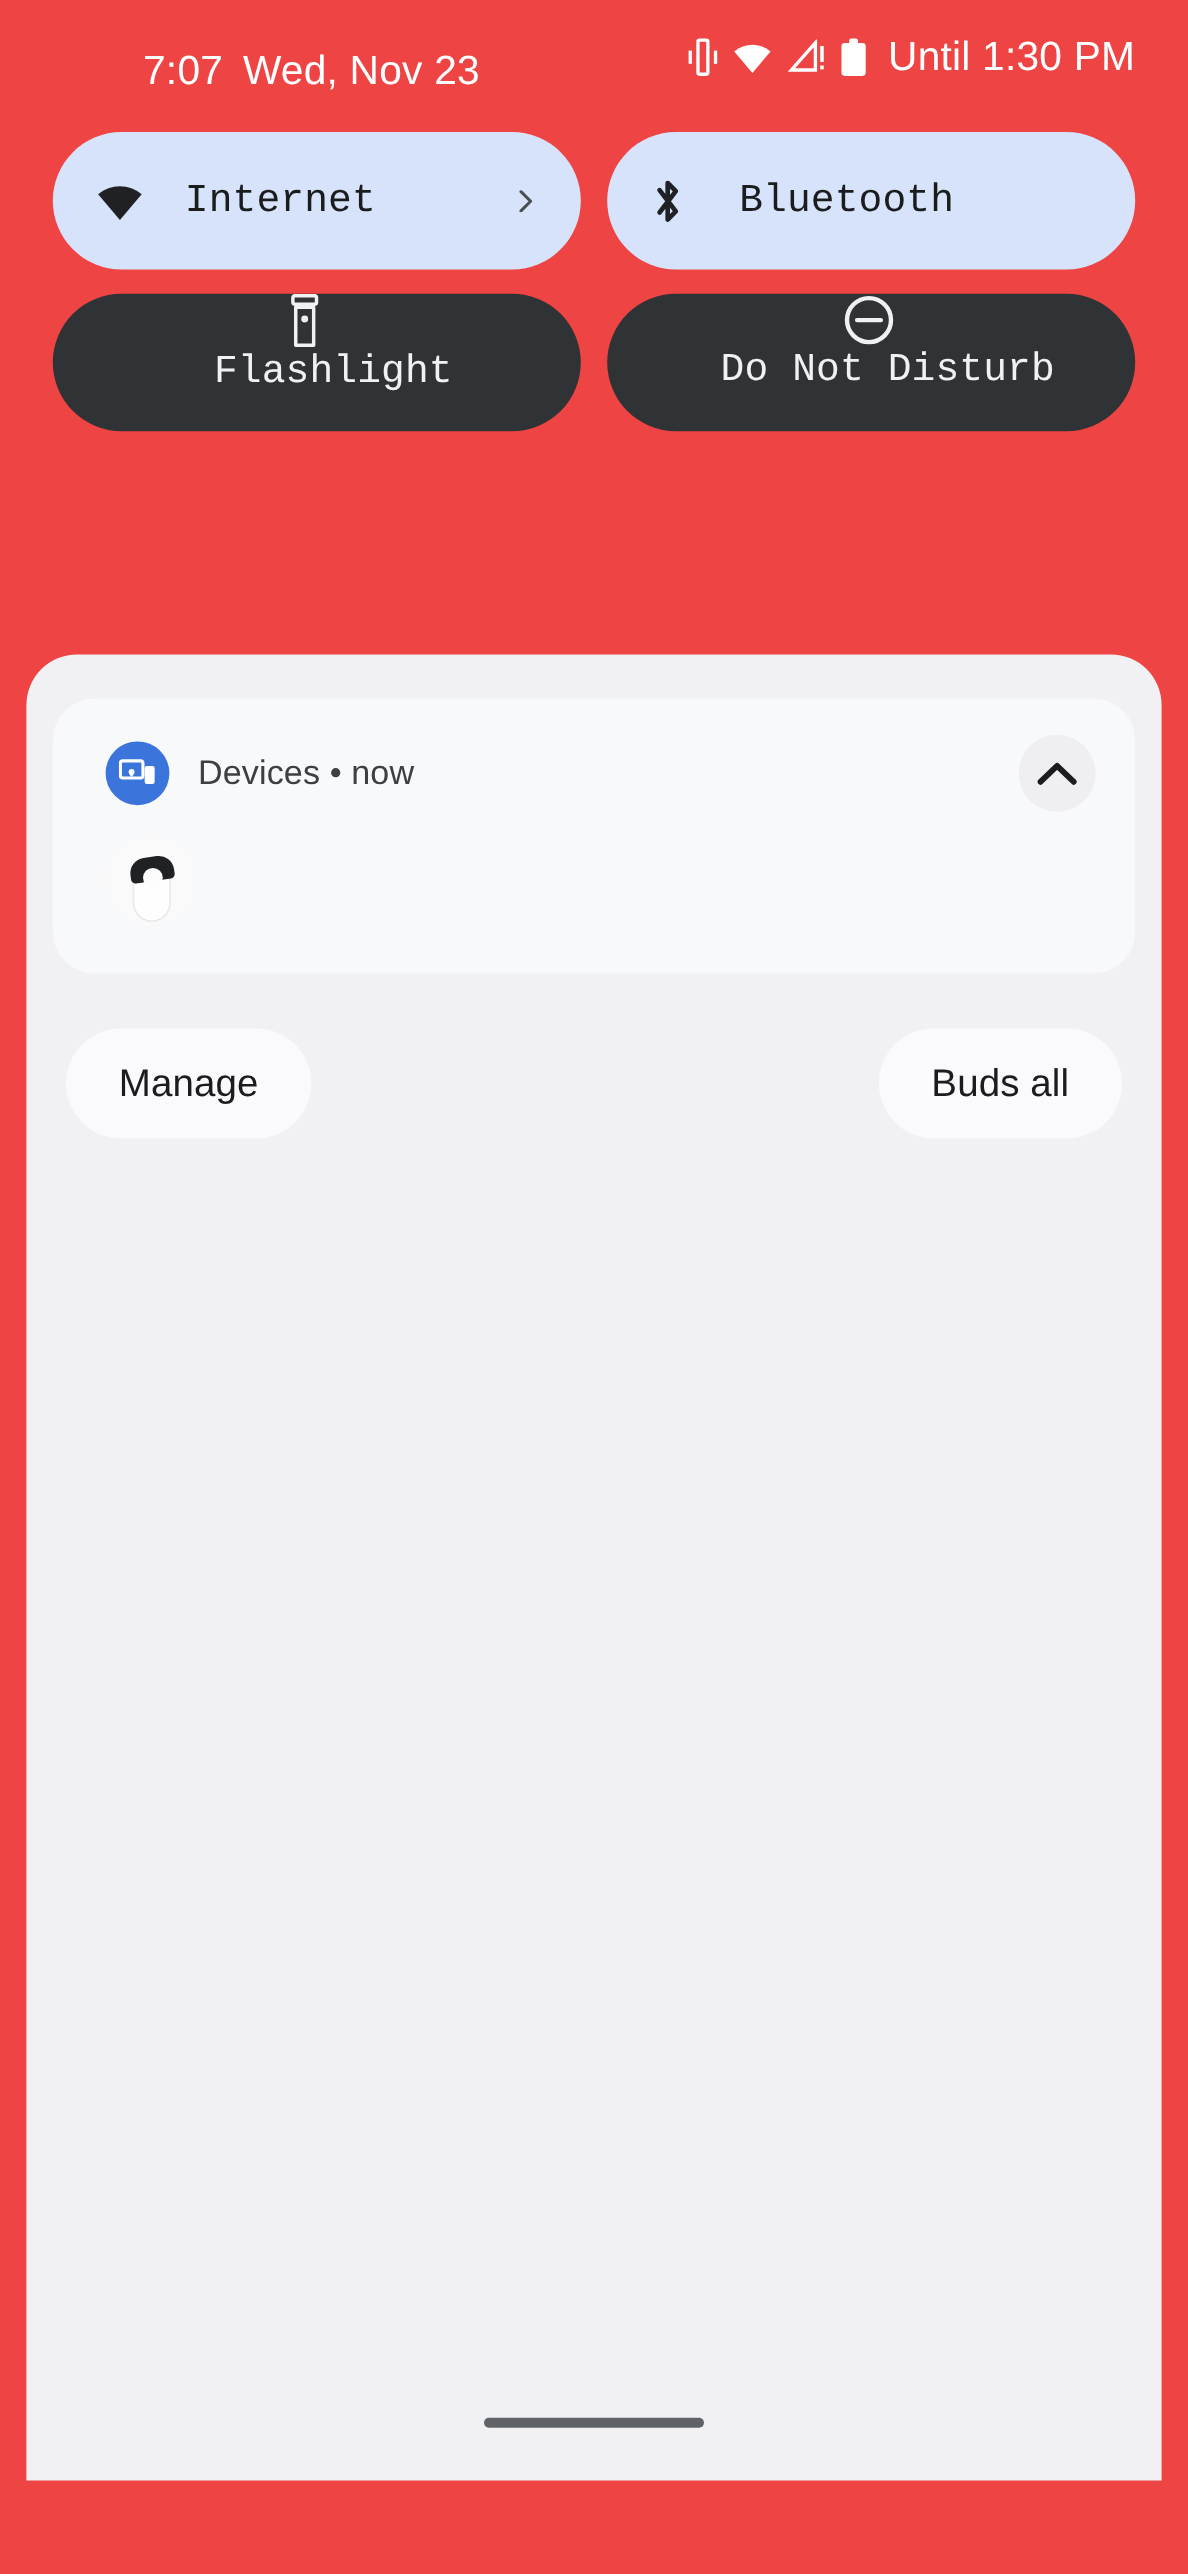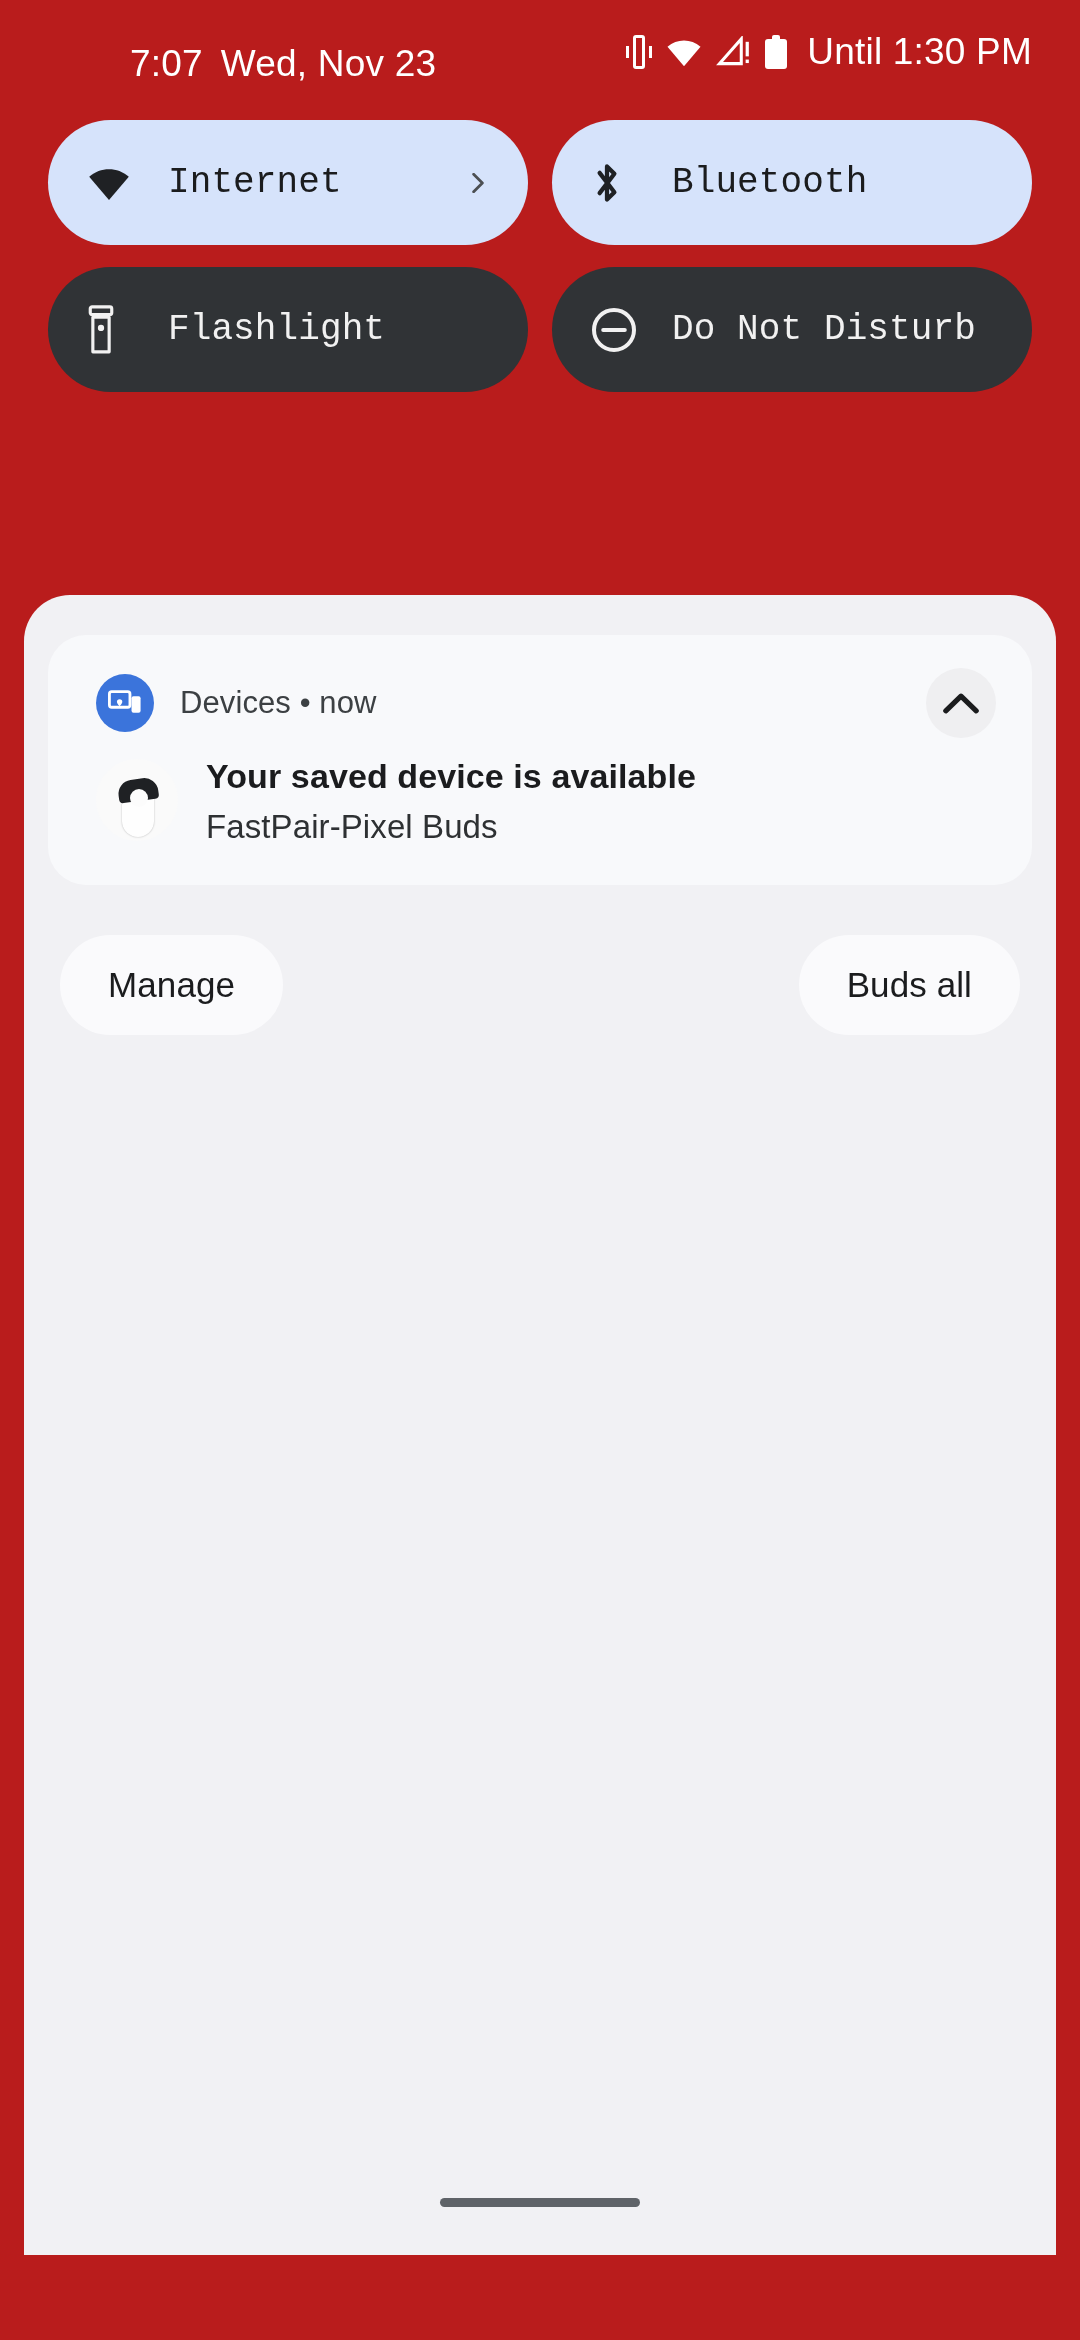--- a/index.html
+++ b/index.html
@@ -2,21 +2,21 @@
 <html><head>
 <meta charset="utf-8">
 <style>
   * { margin:0; padding:0; box-sizing:border-box; }
   html, body {
     width:1080px; height:2340px;
     background:#000;
     font-family:"Liberation Sans", sans-serif;
     overflow:hidden;
   }
-  #screen { position:relative; width:1080px; height:2340px; background:#b91c1c; }
+  #screen { position:relative; width:1080px; height:2340px; background:#ef4444; }
 
   
   .statusbar {
     position:absolute; top:0; left:0; width:1080px; height:104px;
     display:flex; align-items:center; color:#fff;
   }
   .sb-left { display:flex; align-items:baseline; gap:18px; margin-left:130px; }
   .sb-time { font-size:37px; letter-spacing:.2px; }
   .sb-date { font-size:37px; letter-spacing:.2px;margin-top:24px; }
   .sb-right {
@@ -51,21 +51,21 @@
 
   
   .qs { position:absolute; top:120px; left:0; width:1080px; }
   .qs-row { display:flex; gap:24px; padding:0 48px; margin-bottom:22px;font-family:Liberation Mono, monospace; }
   .tile {
     flex:1; height:125px; border-radius:64px;
     display:flex; align-items:center; padding:0 38px;
     position:relative;
   }
   .tile.on  { background:#D6E3FB; }
-  .tile.off { background:#303336; }
+  .tile.off { background:#303336;flex-direction:column; }
   .tile .t-icon { width:52px; display:flex; align-items:center; justify-content:flex-start; }
   .tile .t-label {
     font-size:36px; margin-left:30px; letter-spacing:.1px; white-space:nowrap;
   }
   .tile.on  .t-label { color:#1B1C1E; }
   .tile.off .t-label { color:#F1F1F1; }
   .chev-right {
     position:absolute; right:40px; top:50%; transform:translateY(-50%);
     width:20px; height:20px;
   }
@@ -259,24 +259,20 @@
           </svg>
         </div>
       </div>
 
       <div class="notif-body">
         <div class="dev-thumb">
           <div class="case"></div>
           <div class="lid"></div>
           <div class="bud"></div>
         </div>
-        <div class="notif-texts">
-          <div class="notif-title">Your saved device is available</div>
-          <div class="notif-sub">FastPair-Pixel Buds</div>
-        </div>
       </div>
 
     </div>
 
     <div class="shade-footer">
       <div class="pill-btn" id="manage-btn">
         <span>Manage</span>
       </div>
       <div class="pill-btn" id="clear-btn">
         <span>Buds all</span>

